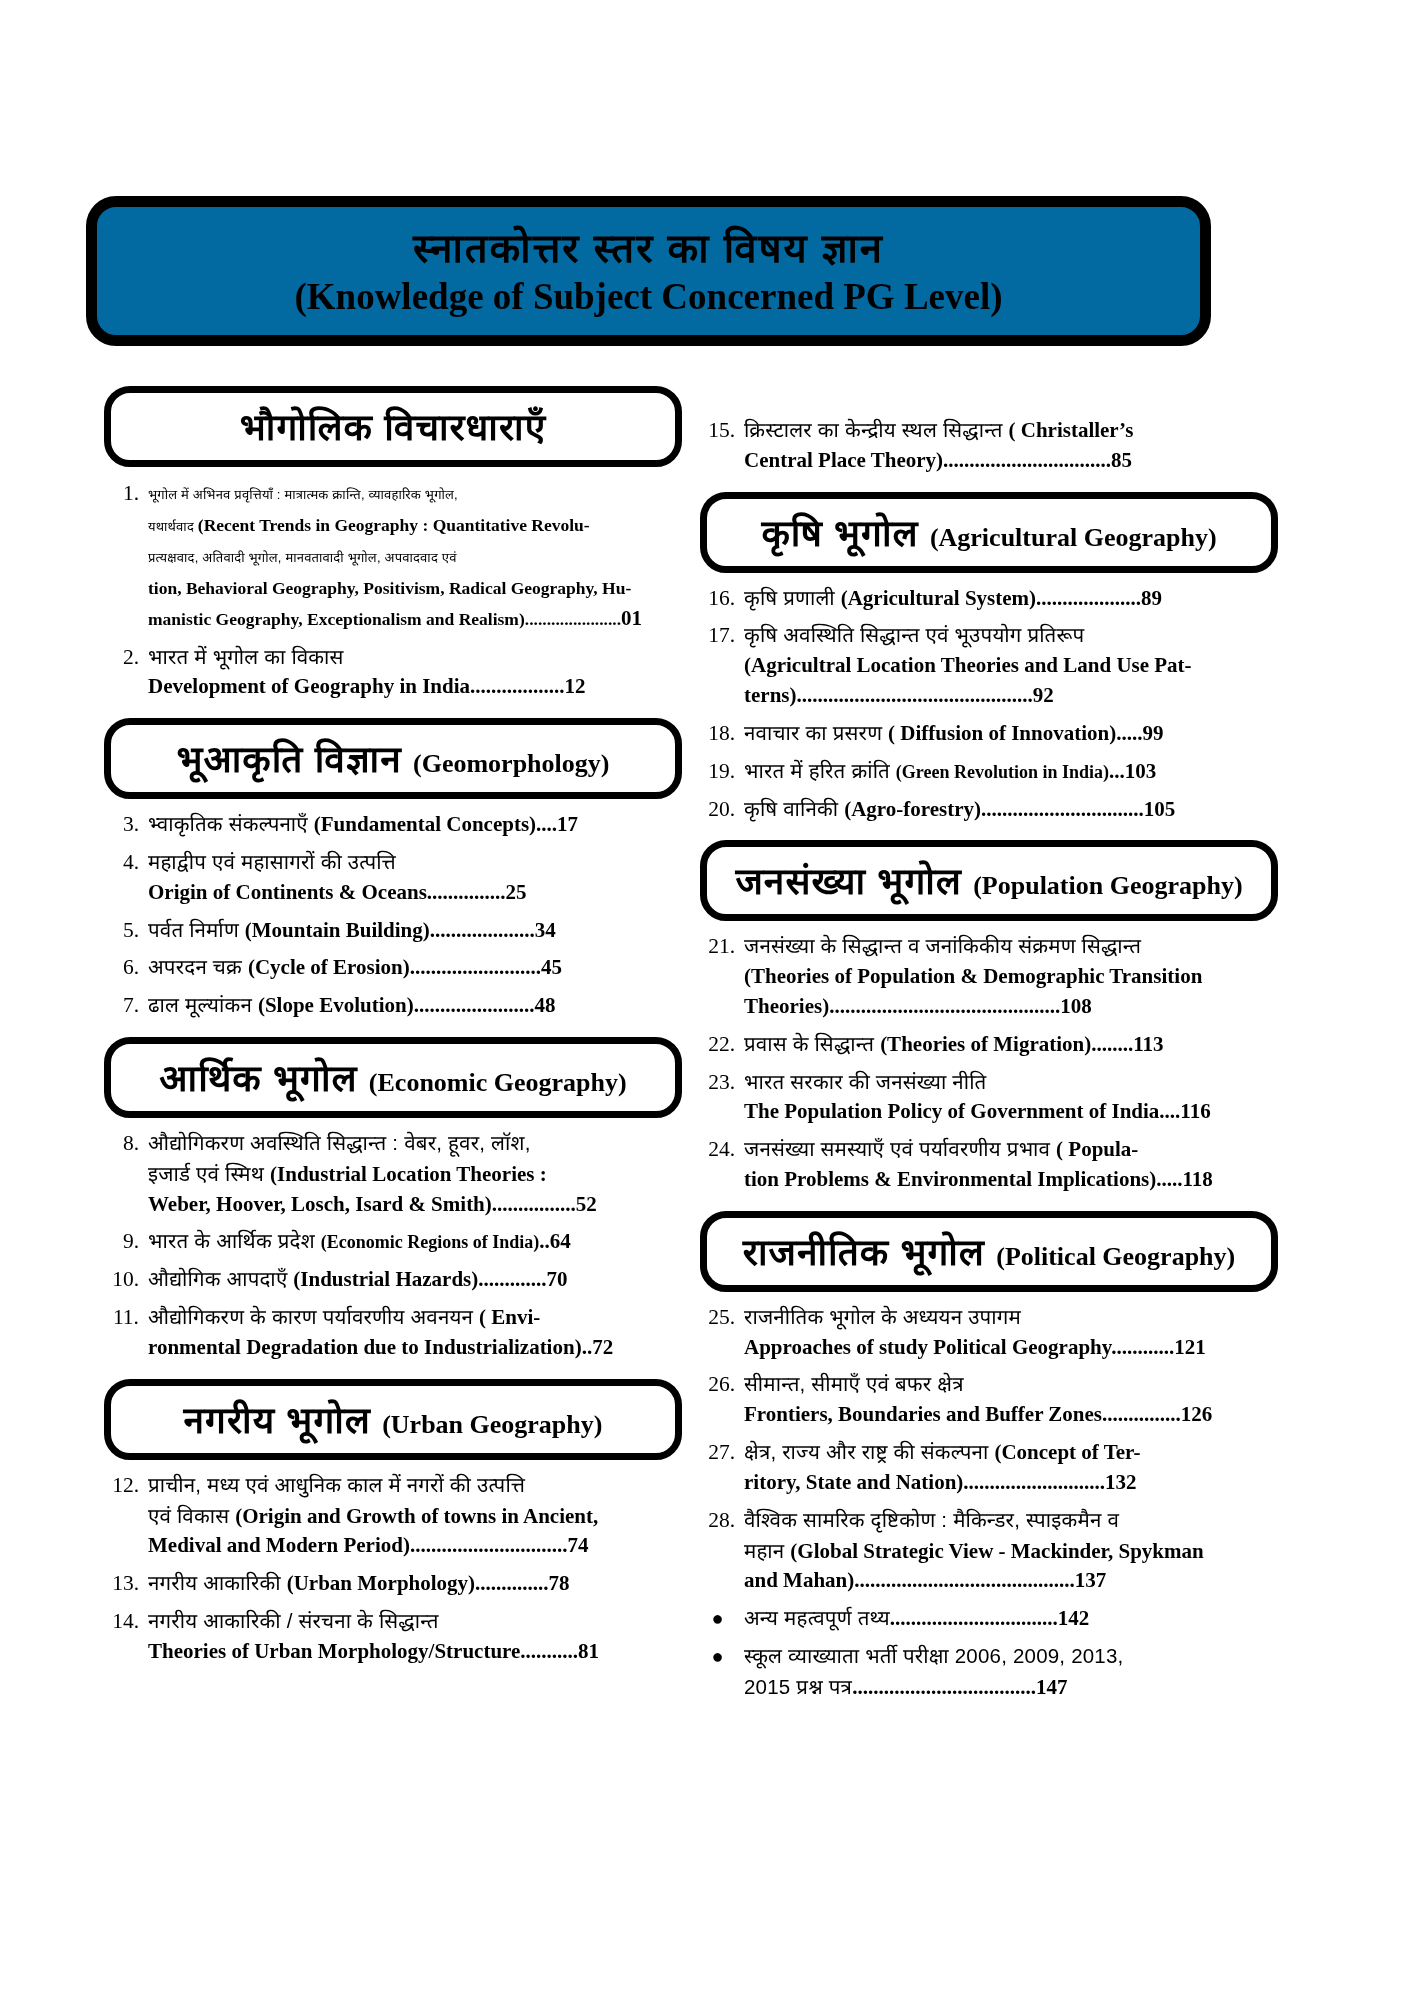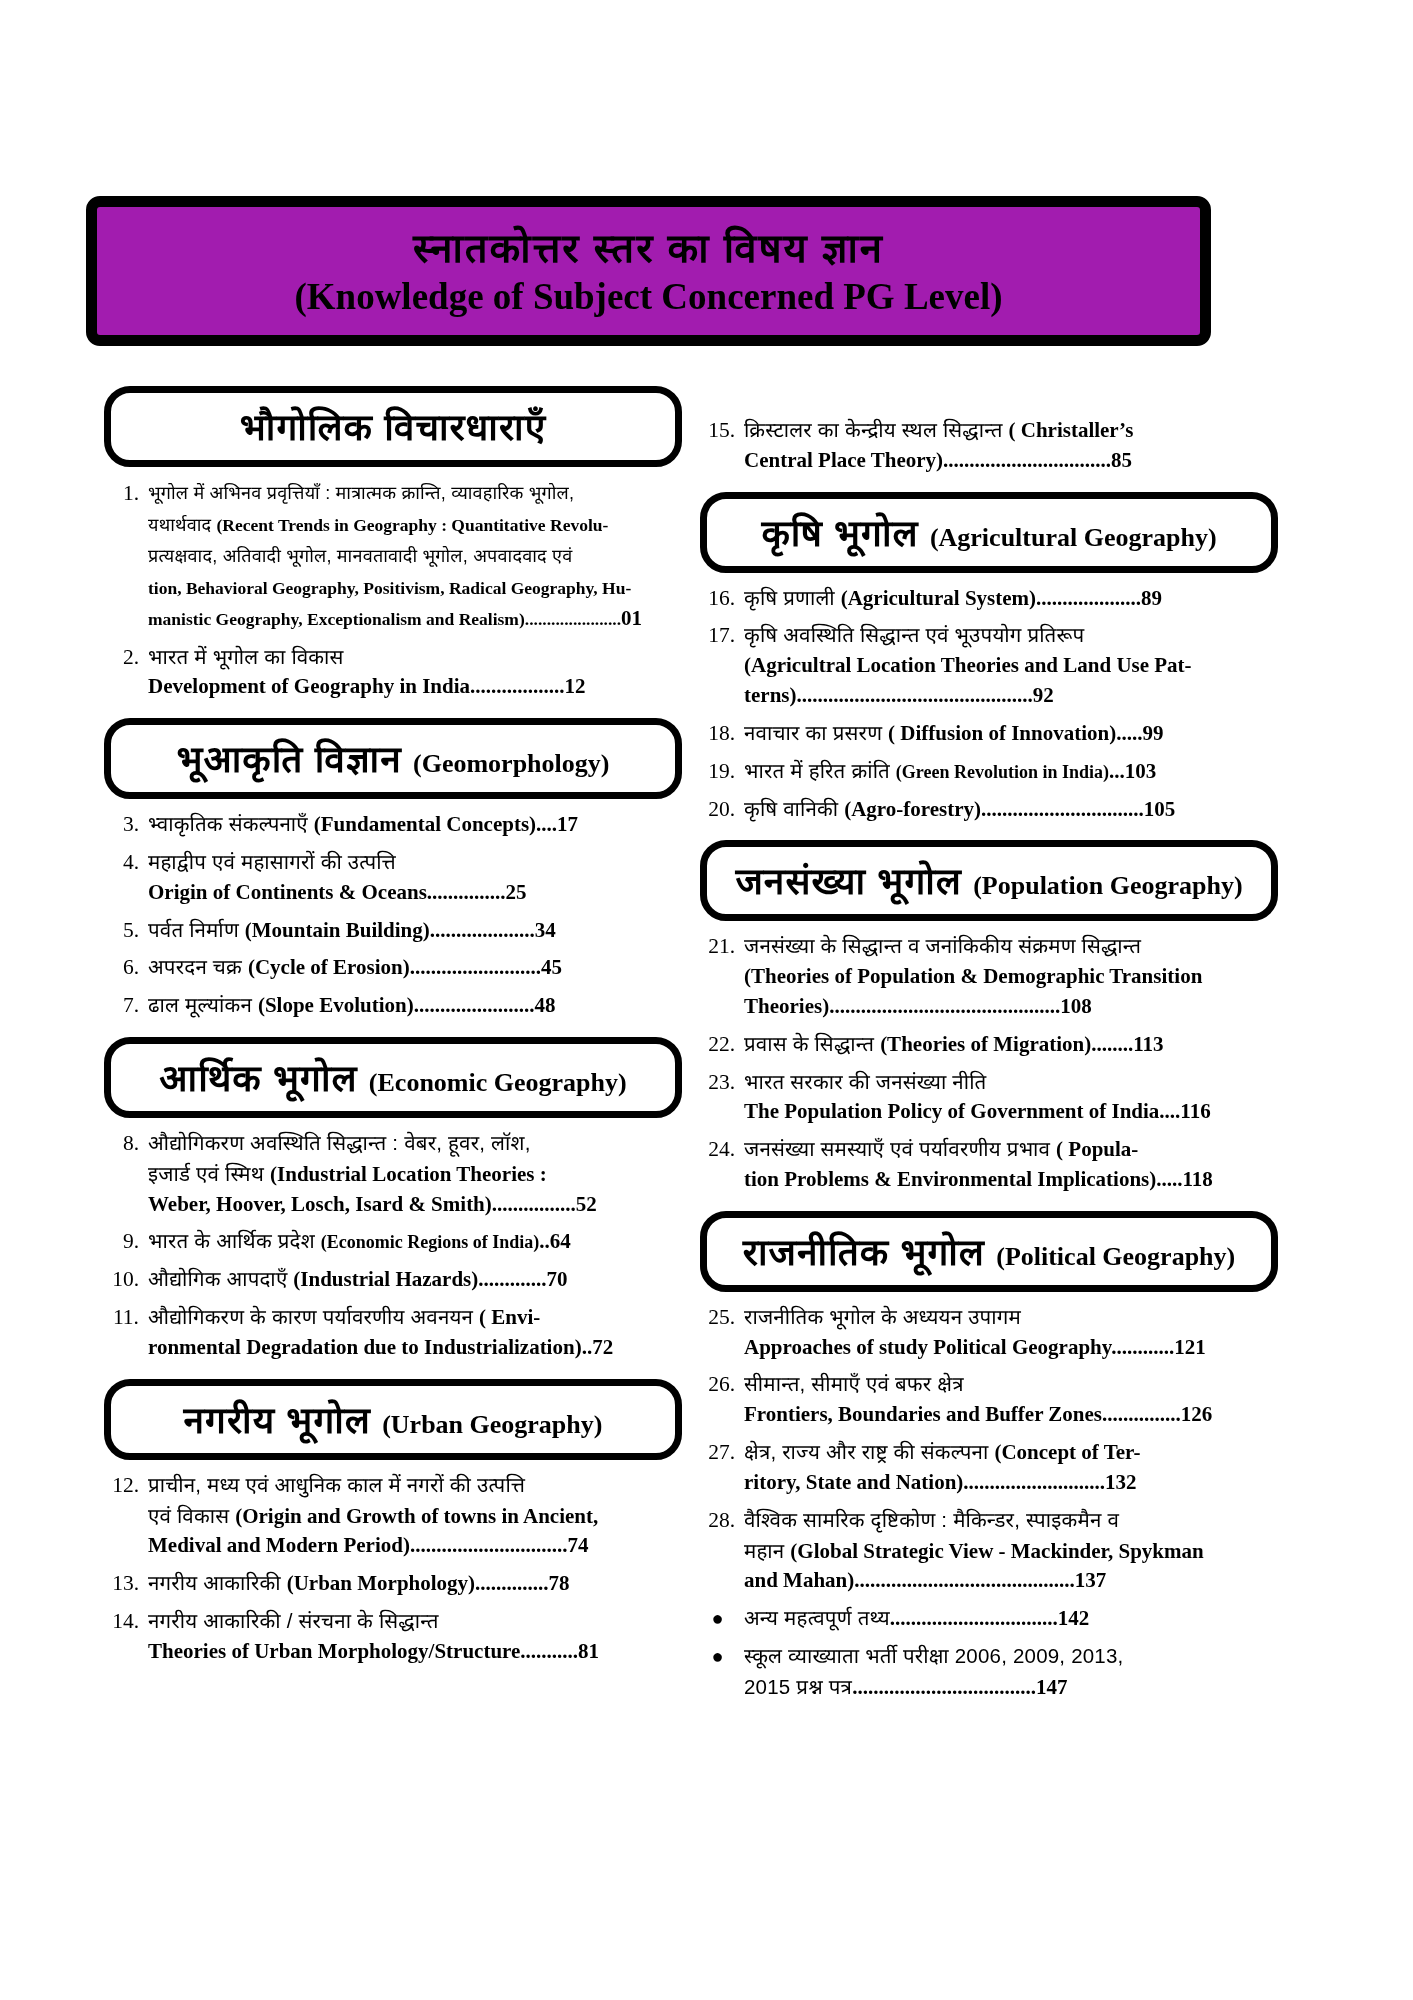--- a/index.html
+++ b/index.html
@@ -23,22 +23,22 @@
   }
 
   
   .title-banner {
     position: absolute;
     left: 86px;
     top: 196px;
     width: 1125px;
     box-sizing: border-box;
     border: 11px solid #000;
-    border-radius: 14px;
-    background: #a21caf;
+    border-radius: 30px;
+    background: #0369a1;
     padding: 12px 20px 16px 20px;
     text-align: center;
   }
   .title-hi {
     font-family: "Liberation Sans", sans-serif;
     font-size: 40px;
     font-weight: 700;
     letter-spacing: 2px;
     line-height: 1.25;
     margin: 4px 0 2px 0;
@@ -124,21 +124,21 @@
   .hi {
     font-family: "Liberation Sans", sans-serif;
     font-size: 20.5px;
     letter-spacing: 0.2px;
   }
   .en {
     font-family: "Liberation Serif", serif;
     font-weight: 700;
     font-size: 21px;
   }
-  .sm .hi { font-size: 18px; }
+  .sm .hi { font-size: 13px; }
   .sm .en { font-size: 17.5px; }
   .sm { line-height: 1.5; }
 
   .pg { font-family: "Liberation Serif", serif; font-weight: 700; }
   .dots { letter-spacing: 0px; }
 </style>
 </head>
 <body>
 
 <div class="page">

